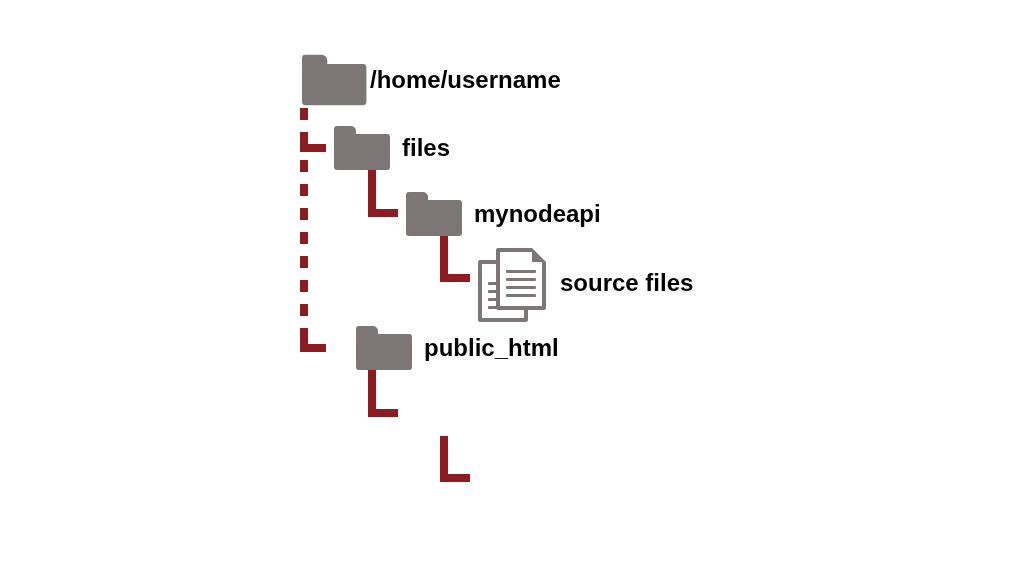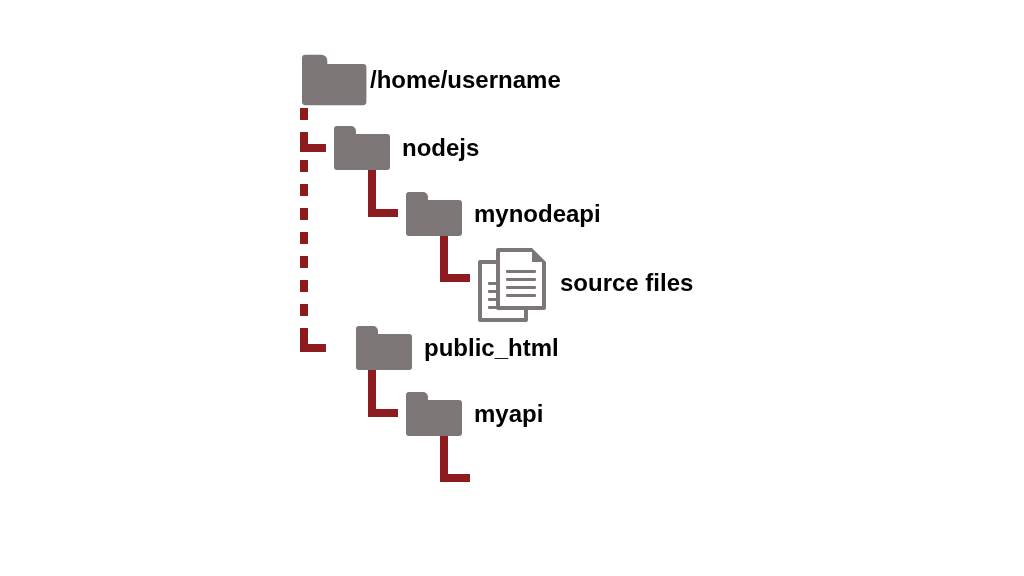--- a/index.html
+++ b/index.html
@@ -136,21 +136,21 @@
         <div class="body"></div>
     </div>
     <span class="lbl">/home/username</span>
   </div>
 
   <div class="node" style="left:334px; top:126px;">
     <div class="folder-icon">
       <div class="tab"></div>
         <div class="body"></div>
     </div>
-    <span class="lbl">nodejs</span>
+    <span class="lbl">files</span>
   </div>
 
   <div class="node" style="left:406px; top:192px;">
     <div class="folder-icon">
       <div class="tab"></div>
         <div class="body"></div>
     </div>
     <span class="lbl">mynodeapi</span>
   </div>
 
@@ -181,22 +181,15 @@
   </div>
 
   <div class="node" style="left:334px; top:326px;padding-left:22px;">
     <div class="folder-icon">
       <div class="tab"></div>
         <div class="body"></div>
     </div>
     <span class="lbl">public_html</span>
   </div>
 
-  <div class="node" style="left:406px; top:392px;">
-    <div class="folder-icon">
-      <div class="tab"></div>
-        <div class="body"></div>
-    </div>
-    <span class="lbl">myapi</span>
-  </div>
 
 
 </div>
 
 </body></html>

